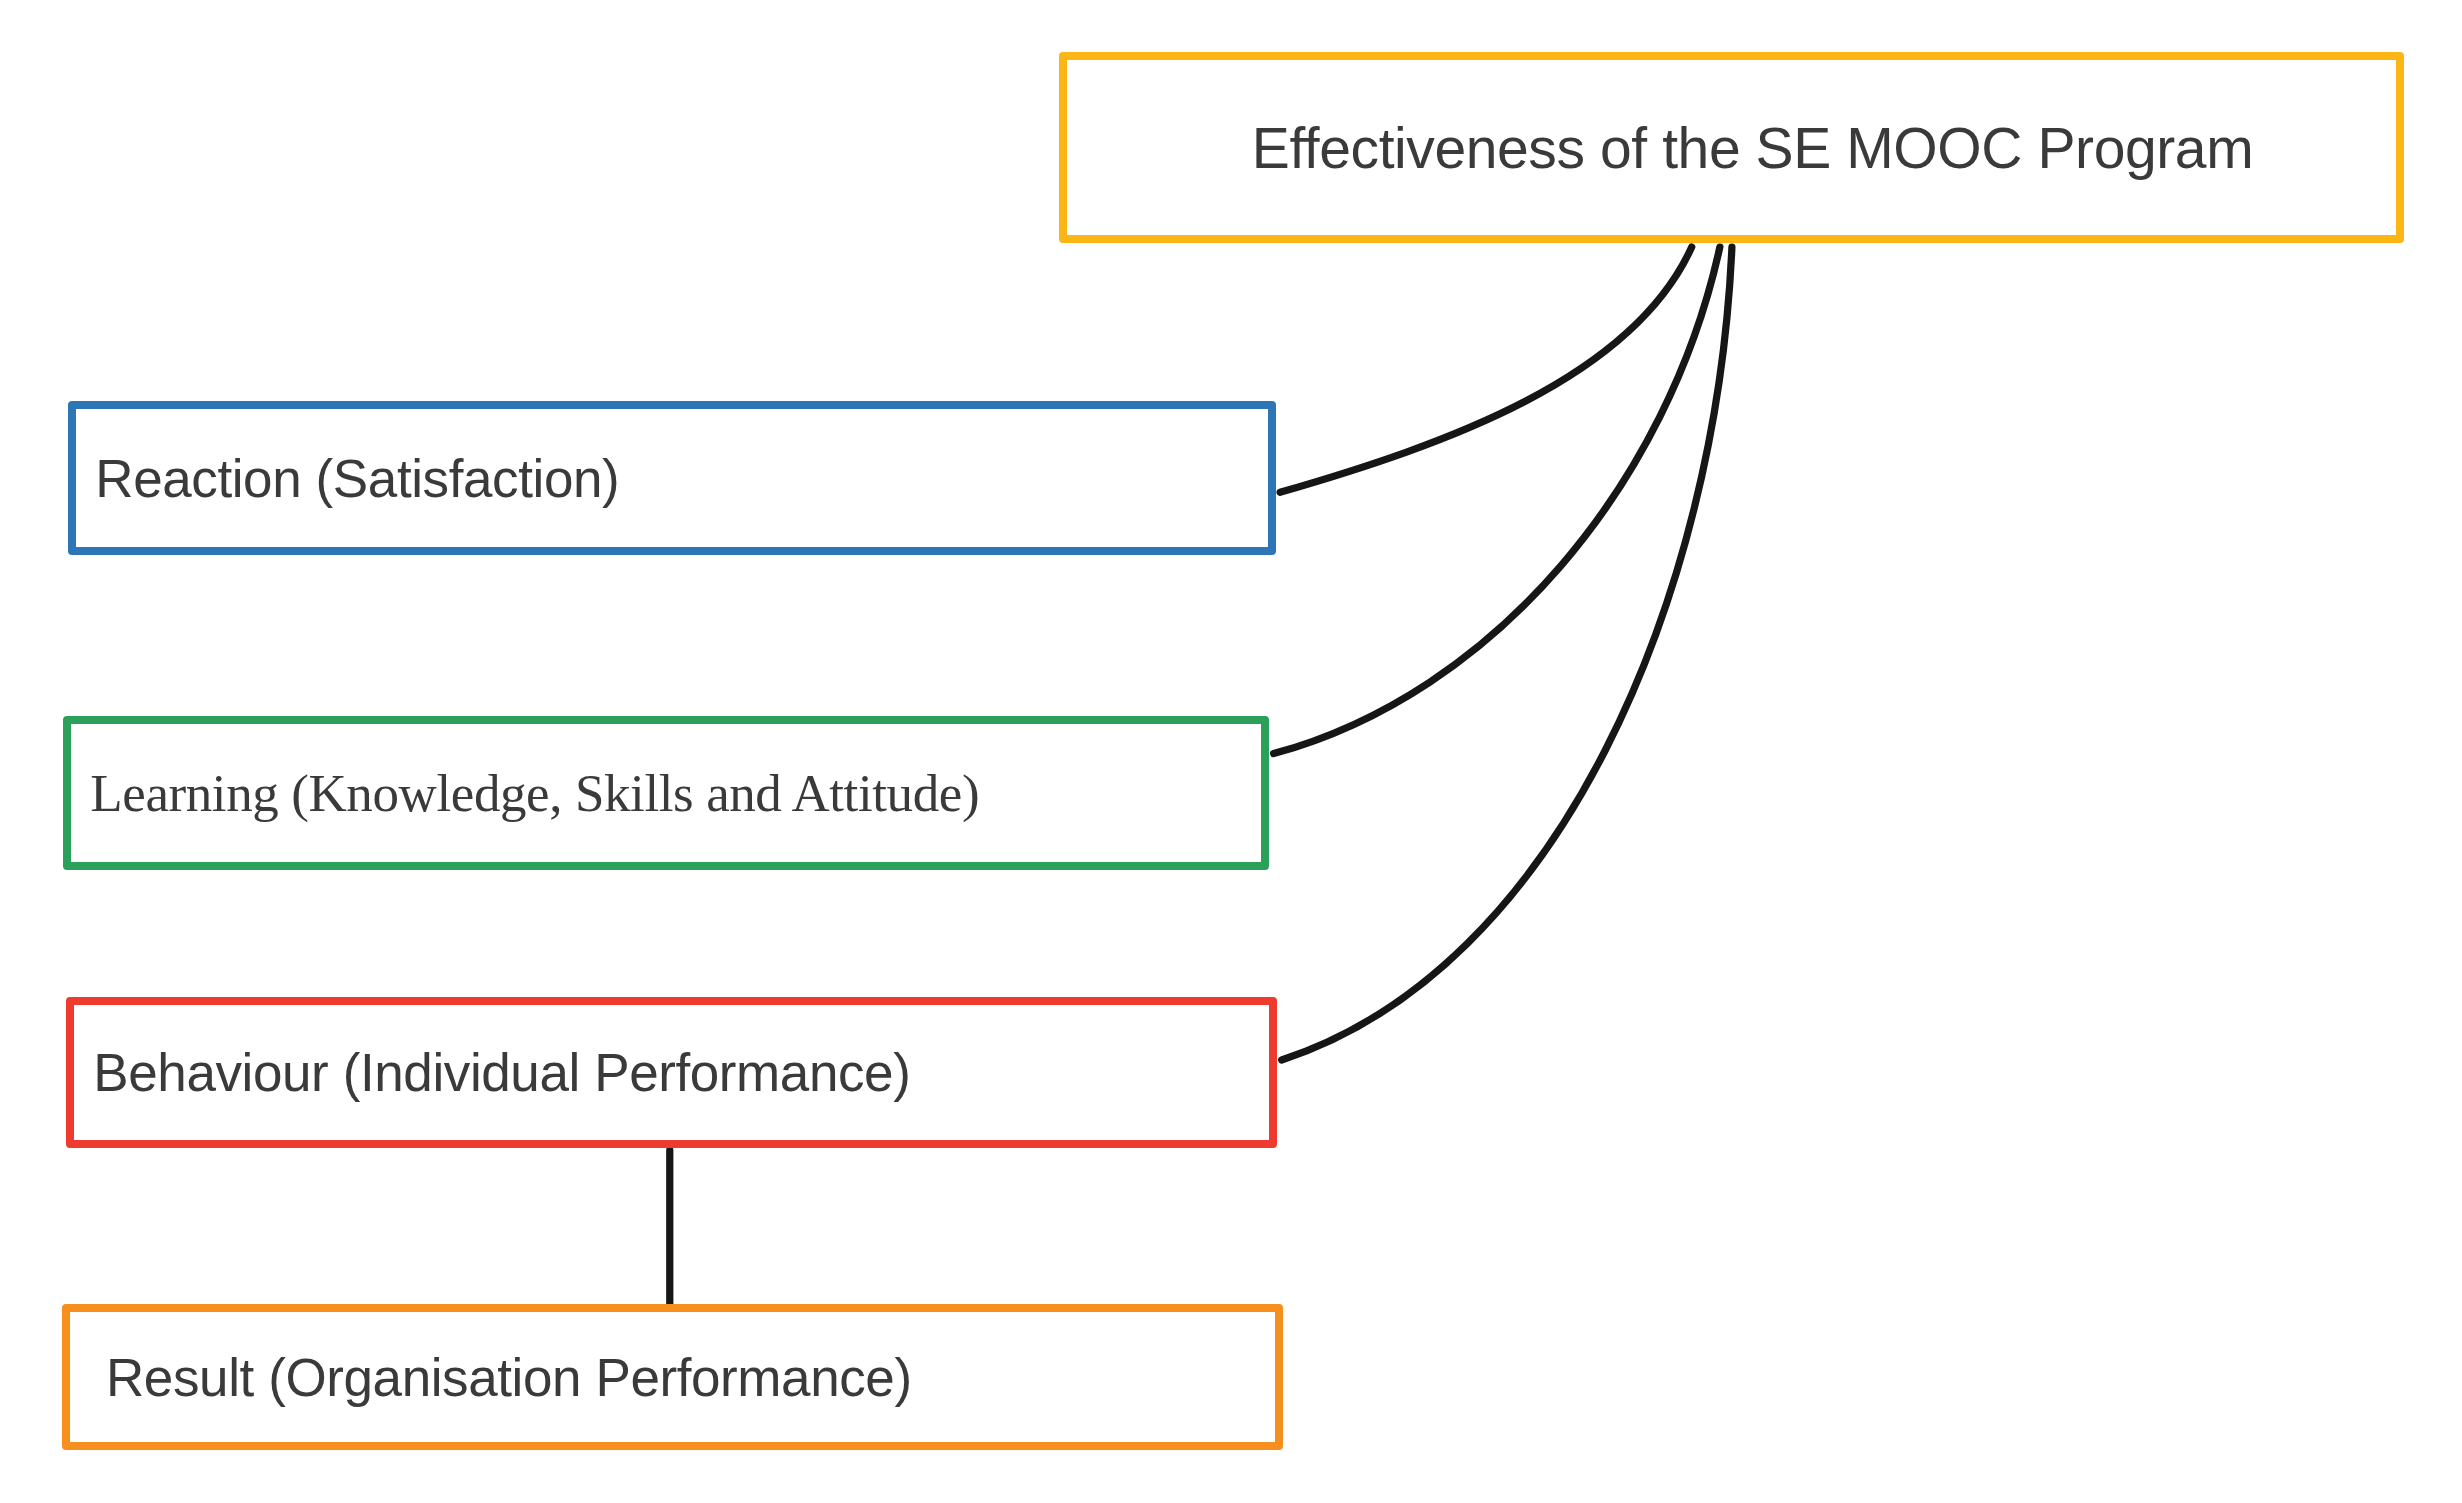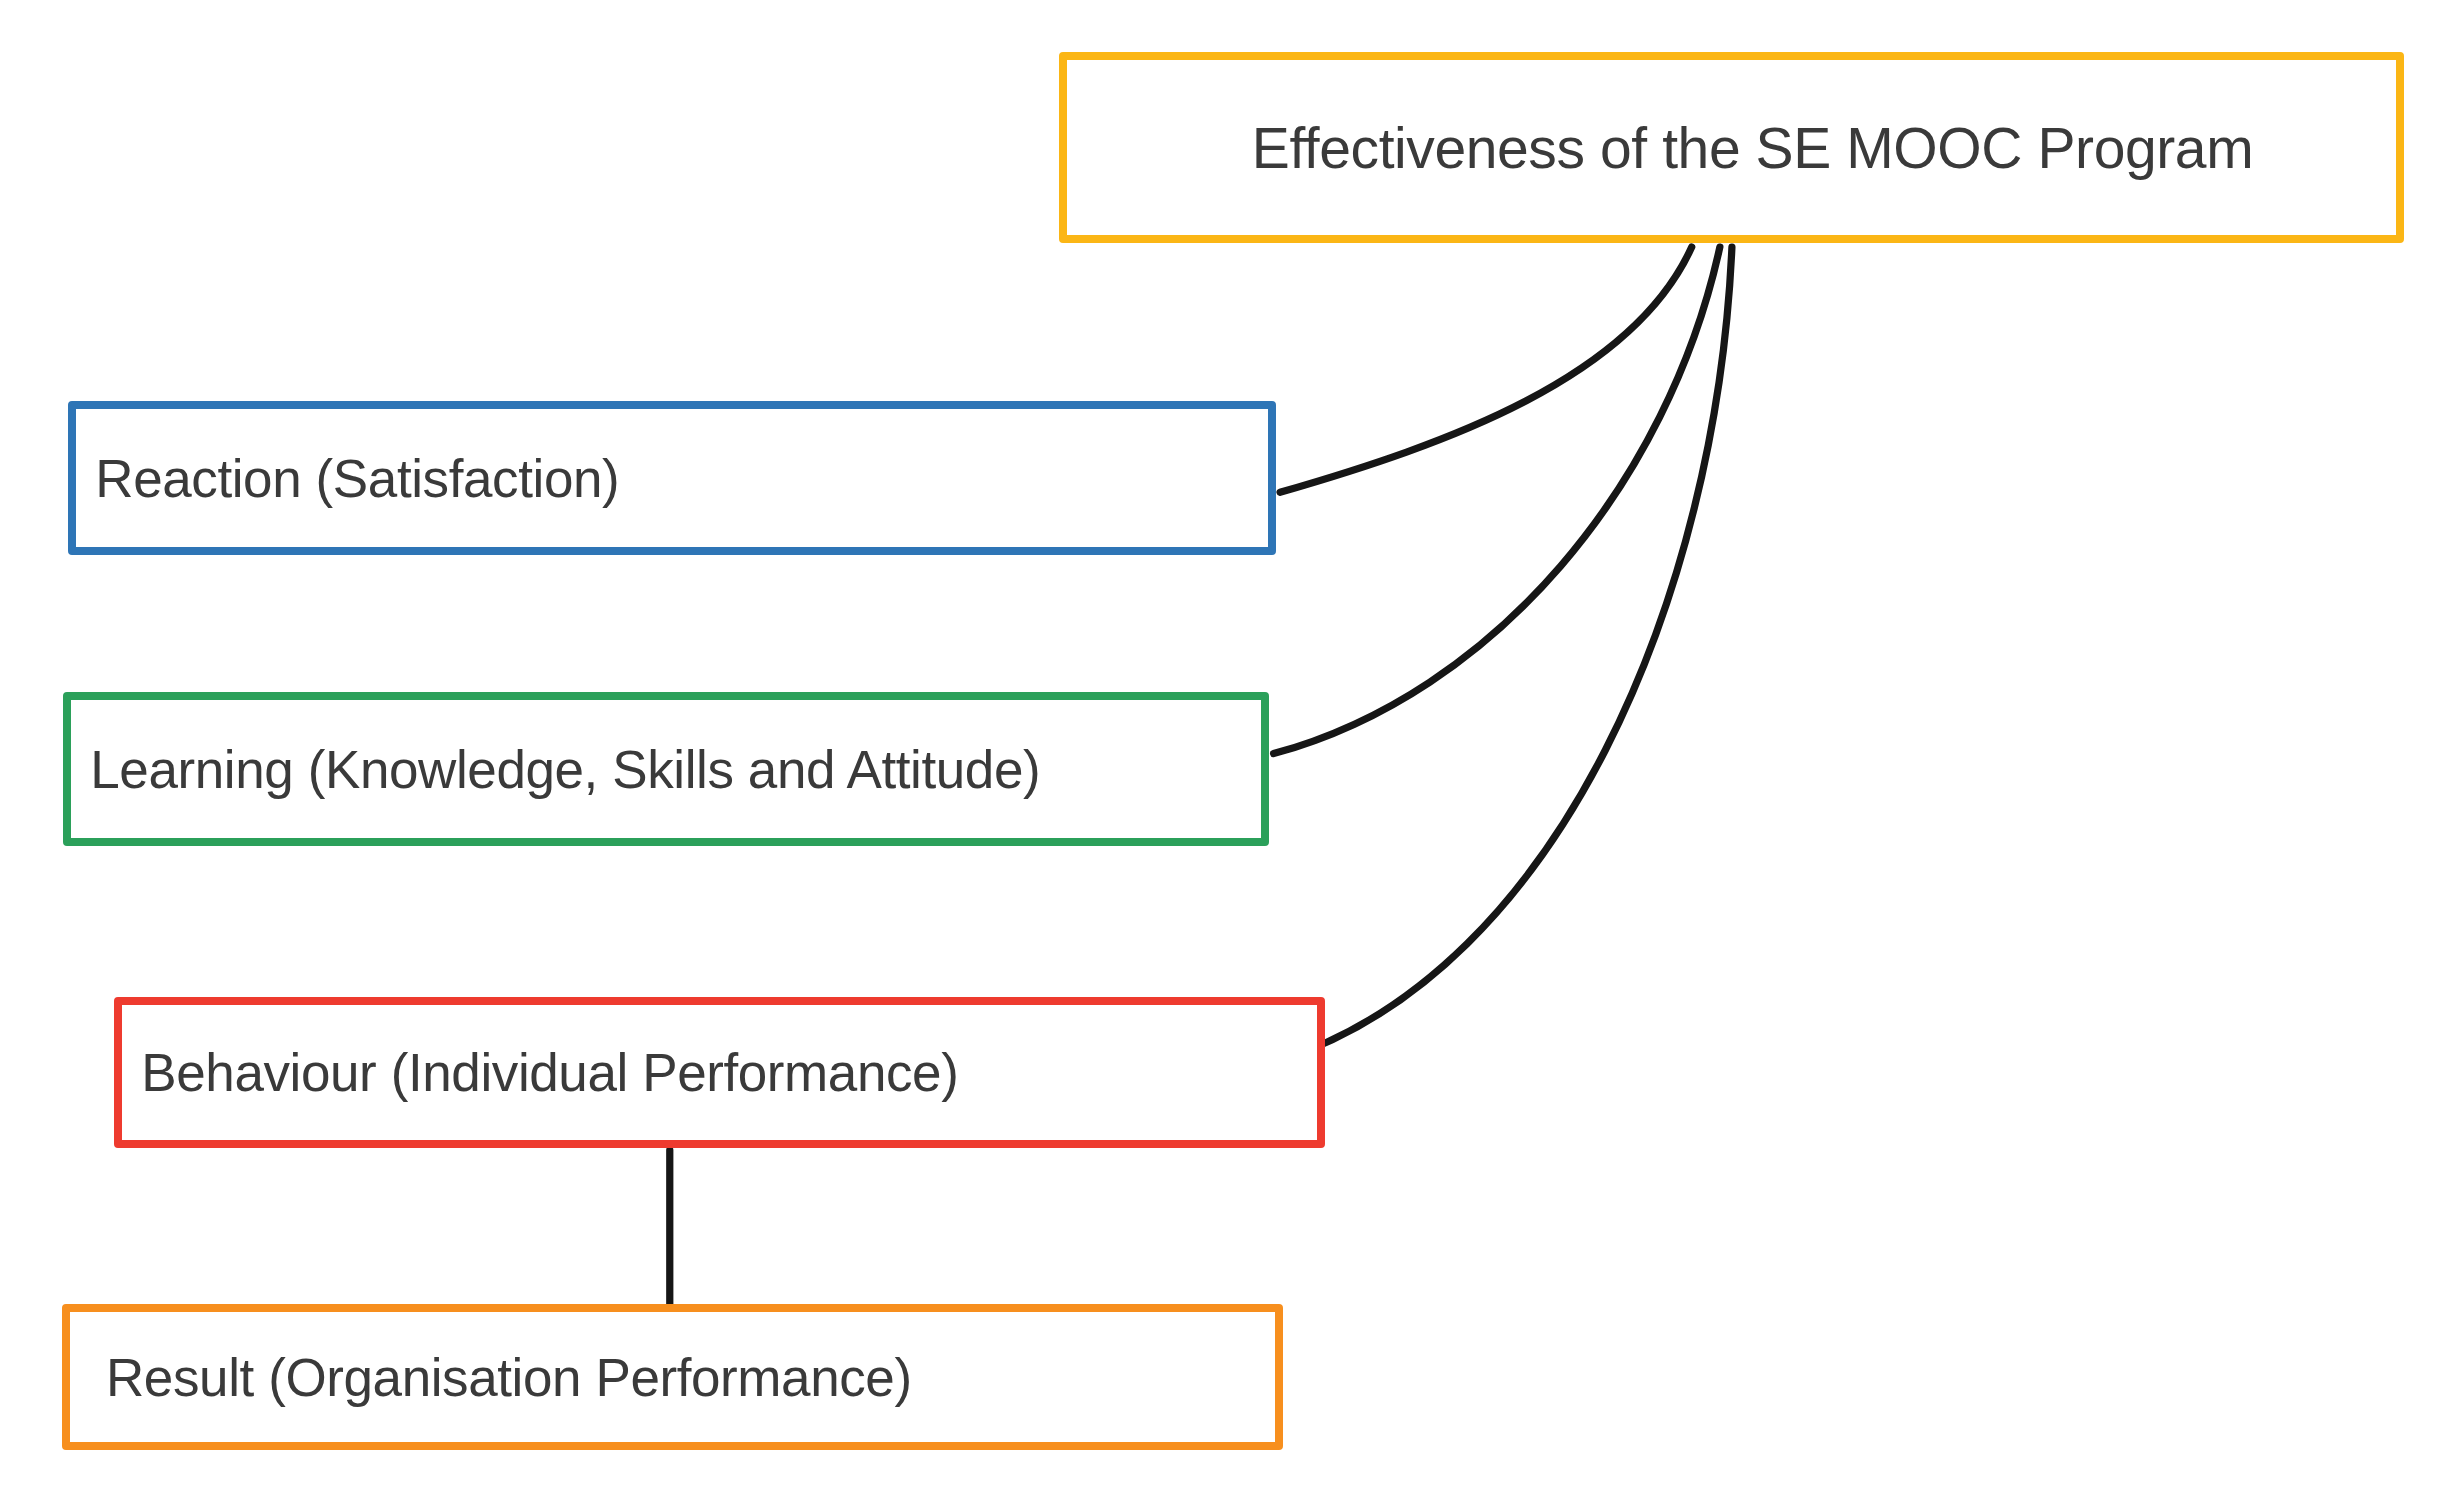--- a/index.html
+++ b/index.html
@@ -54,21 +54,21 @@
     justify-content: center;
     text-align: center;
     font-size: 57px;
     padding-left: 42px;
   }
   .level-box {
     font-size: 53px;
     padding-left: 19.3px;
   }
   .box-reaction  { left: 68px;  top: 401px;  width: 1208px; height: 154px; }
-  .box-learning  { left: 63px;  top: 692px;  width: 1206px; height: 154px; }
+  .box-learning  { left: 63px;  top: 716px;  width: 1206px; height: 154px; font-family: Liberation Serif, serif; }
   .box-behaviour { left: 66px;  top: 997px; width: 1211px; height: 151px; }
   .box-result    { left: 62px;  top: 1304px; width: 1221px; height: 146px; }
 </style>
 </head>
 <body>
 
 <div class="canvas">
 
   <svg class="connectors" viewBox="0 0 3062 1870" xmlns="http://www.w3.org/2000/svg">
     <path d="M 1592 612 C 1800 552, 2030 470, 2104 307"></path>
@@ -82,21 +82,21 @@
   </div>
 
   <div class="box level-box box-reaction" style="border-color: rgb(46, 117, 182);">
     <span class="label">Reaction (Satisfaction)</span>
   </div>
 
   <div class="box level-box box-learning" style="border-color: rgb(43, 160, 90);">
     <span class="label">Learning (Knowledge, Skills and Attitude)</span>
   </div>
 
-  <div class="box level-box box-behaviour" style="border-color: rgb(238, 59, 47); margin-left: 48px;">
+  <div class="box level-box box-behaviour" style="border-color: rgb(238, 59, 47);">
     <span class="label">Behaviour (Individual Performance)</span>
   </div>
 
   <div class="box level-box box-result" style="border-color: rgb(247, 143, 30); padding-left: 36px;">
     <span class="label">Result (Organisation Performance)</span>
   </div>
 
 </div>
 
 

